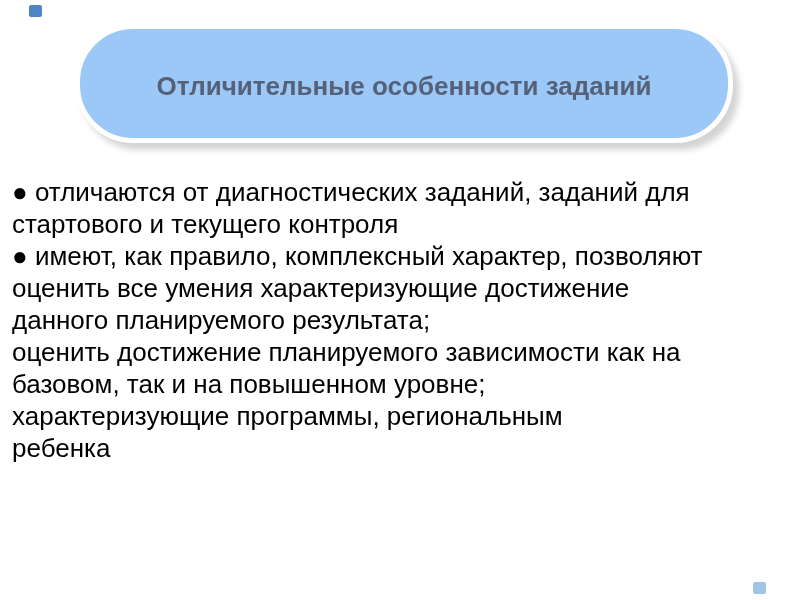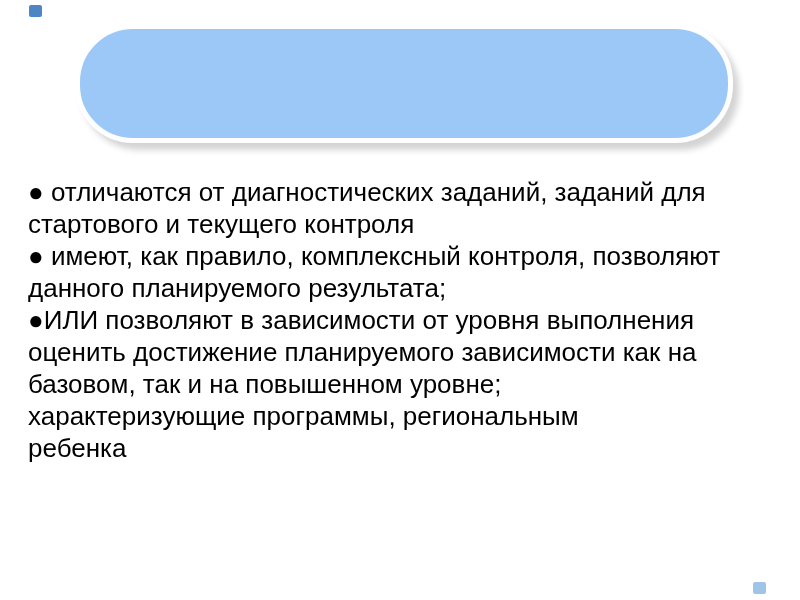--- a/index.html
+++ b/index.html
@@ -57,40 +57,41 @@
     position: absolute;
     left: 0;
     top: 176px;
     width: 800px;
   }
   .line {
     font-size: 26px;
     line-height: 32px;
     color: #000000;
     white-space: nowrap;
-    margin-left: 28px;
+    margin-left: 12px;
   }
   .line.b { }
 </style>
 </head>
 <body>
 
 <div class="slide">
 
   <div class="corner tl"></div>
   <div class="corner br"></div>
 
   <div class="title-box">
+    <div class="title-line">Отличительные особенности заданий</div>
   </div>
 
   <div class="body-text">
     <div class="line b">● отличаются от диагностических заданий, заданий для</div>
     <div class="line">стартового и текущего контроля</div>
-    <div class="line b">● имеют, как правило, комплексный контроля, позволяют</div>
+    <div class="line b">● имеют, как правило, комплексный характер, позволяют</div>
+    <div class="line">оценить все умения характеризующие достижение</div>
     <div class="line">данного планируемого результата;</div>
-    <div class="line b">●ИЛИ позволяют в зависимости от уровня выполнения</div>
     <div class="line">оценить достижение планируемого зависимости как на</div>
     <div class="line">базовом, так и на повышенном уровне;</div>
     <div class="line">характеризующие программы, региональным</div>
     <div class="line">ребенка</div>
   </div>
 
 </div>
 
 </body></html>

